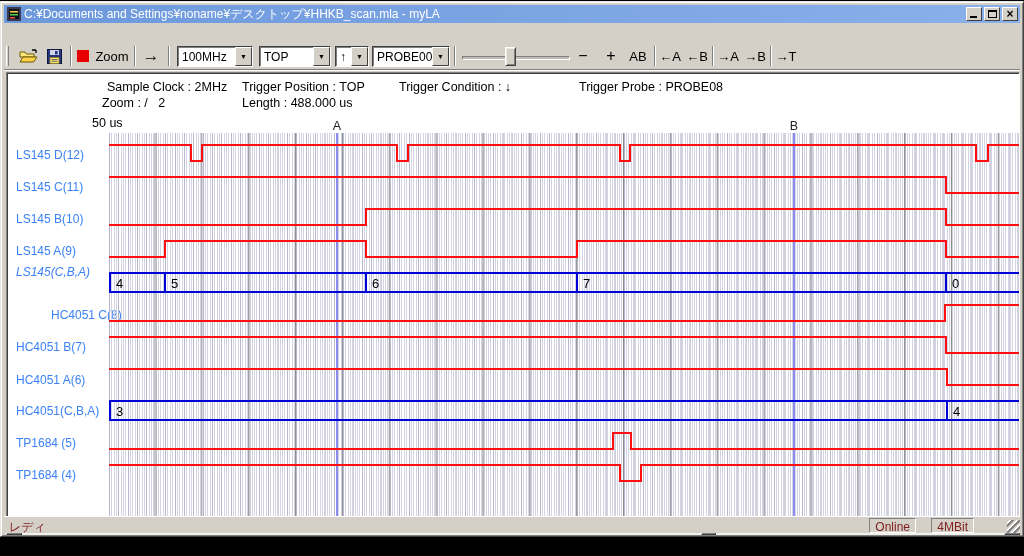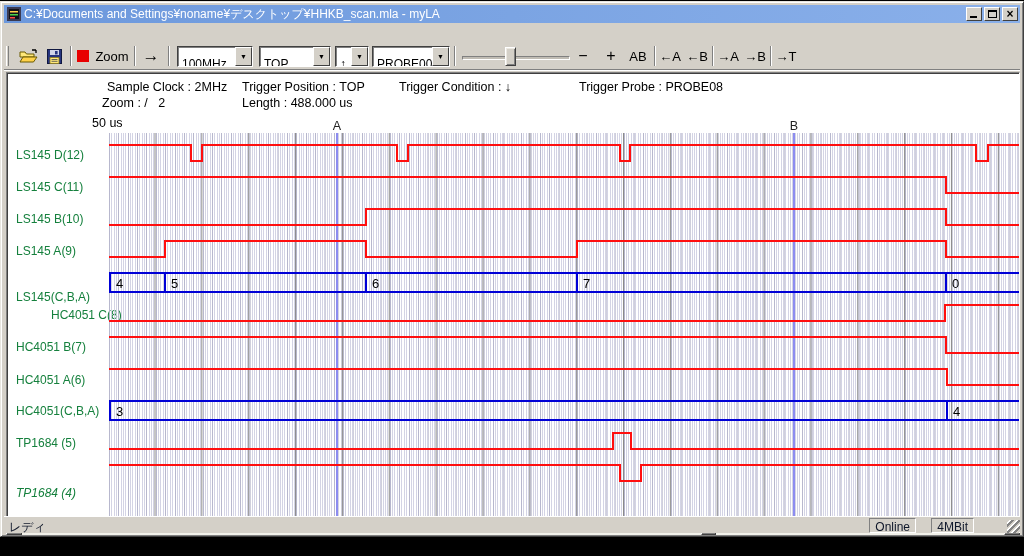--- a/index.html
+++ b/index.html
@@ -26,57 +26,57 @@
   .menu-item { padding:1px 7px; white-space:pre; }
 
   
   #toolbar { position:absolute; left:3px; top:41px; right:3px; height:27px; border-bottom:1px solid #808080; box-shadow:0 1px 0 #fff; }
   .tsep { position:absolute; top:3px; height:20px; width:2px; border-left:1px solid #808080; border-right:1px solid #fff; }
   .tgrip { position:absolute; top:3px; height:20px; width:3px; border-left:1px solid #fff; border-right:1px solid #808080; }
   .tbtn { position:absolute; top:2px; height:22px; display:flex; align-items:center; justify-content:center;
     font-size:13px; color:#000; background:transparent; }
   .combo { position:absolute; top:3px; height:21px; background:#fff;
     border:1px solid #404040; border-right-color:#fff; border-bottom-color:#fff; box-shadow:inset 1px 1px 0 #808080; display:flex; }
-  .combo .val { flex:1; font-size:12px; padding:10px 0 0 4px; white-space:nowrap; overflow:hidden; }
+  .combo .val { flex:1; font-size:12px; padding:3px 0 0 4px; white-space:nowrap; overflow:hidden; }
   .combo .drop { width:17px; background:#d4d0c8; border:1px solid; border-color:#fff #404040 #404040 #fff;
     display:flex; align-items:center; justify-content:center; font-size:7px; color:#000; }
   #stop-btn .sq { width:12px; height:12px; background:#e80000; margin-right:6px; }
   #slider-track { position:absolute; left:458px; top:13px; width:108px; height:4px;
     border:1px solid #808080; border-bottom-color:#fff; border-right-color:#fff; background:#c0bcb4; }
   #slider-thumb { position:absolute; left:501px; top:4px; width:11px; height:19px; background:#d4d0c8;
     border:1px solid; border-color:#fff #404040 #404040 #fff; box-shadow:inset 1px 1px 0 #ece9e2, inset -1px -1px 0 #808080; }
   .arrowglyph { font-weight:bold; font-size:15px; }
 
   
   #wave-area { position:absolute; left:5px; top:70px; width:1014px; height:447px; background:#fff;
     border:1px solid #808080; border-right-color:#fff; border-bottom-color:#fff; box-shadow:inset 1px 1px 0 #404040; overflow:hidden;padding-left:44px; }
   .info-text { position:absolute; font-size:12.5px; color:#000; white-space:pre; }
   #ruler-label { position:absolute; left:85px; top:43px; font-size:12.5px; color:#000; }
   .marker-label { position:absolute; top:46px; width:12px; text-align:center; font-size:12.5px; color:#222; }
   #plot { position:absolute; left:102px; top:60px; width:910px; height:387px; background:
     repeating-linear-gradient(90deg, rgba(150,150,178,.45) 0 1px, transparent 1px 9.37px),
     repeating-linear-gradient(90deg, rgba(204,204,224,.85) 0 1px, transparent 1px 2.34px); }
   #wave-svg { position:absolute; left:0; top:0; }
   #label-col { position:absolute; left:4px; top:60px; width:98px; height:387px; }
-  .ch-label { position:absolute; left:5px; font-size:12px; color:#15803d; white-space:pre; }
+  .ch-label { position:absolute; left:5px; font-size:12px; color:#3b82f6; white-space:pre; }
 
   
   #hscroll { position:absolute; left:5px; top:517px; width:1014px; height:16px; background:#f2f1ea; }
   .sb-btn { position:absolute; top:0; width:16px; height:16px; background:#d4d0c8;
     border:1px solid; border-color:#fff #404040 #404040 #fff; box-shadow:inset -1px -1px 0 #808080;
     display:flex; align-items:center; justify-content:center; }
   .sb-arrow { width:0; height:0; border:4px solid transparent; }
   #sb-left .sb-arrow { border-right-color:#000; margin-left:-4px; }
   #sb-right .sb-arrow { border-left-color:#000; margin-right:-4px; }
   #sb-thumb { position:absolute; left:695px; top:0; width:15px; height:16px; background:#d4d0c8;
     border:1px solid; border-color:#fff #404040 #404040 #fff; box-shadow:inset -1px -1px 0 #808080; }
 
   
   #statusbar { position:absolute; left:3px; bottom:3px; right:3px; height:17px; background:#d4d0c8;
-    border-top:1px solid #fff; font-size:12px; color:#0f172a; }
+    border-top:1px solid #fff; font-size:12px; color:#7f1d1d; }
   #status-left { position:absolute; left:5px; top:2px; }
   .status-box { position:absolute; top:1px; height:15px; padding:1px 5px 0;
     border:1px solid; border-color:#808080 #fff #fff #808080; }
   #status-online { right:104px;text-align:right; }
   #status-mem { right:46px; }
   #resize-grip { position:absolute; right:0; bottom:0; width:13px; height:13px;
     background:repeating-linear-gradient(135deg, transparent 0 2px, #fff 2px 3px, #848484 3px 5px); }
 </style>
 </head>
 <body>
@@ -193,27 +193,27 @@
     <div id="ruler-layer">
         <span class="marker-label" style="left: 324px;">A</span>
         <span class="marker-label" style="left: 781px;">B</span>
       </div>
 
     <div id="label-col">
         <div class="ch-label" style="top: 15px;">LS145 D(12)</div>
         <div class="ch-label" style="top: 47px;">LS145 C(11)</div>
         <div class="ch-label" style="top: 79px;">LS145 B(10)</div>
         <div class="ch-label" style="top: 111px;">LS145 A(9)</div>
-        <div class="ch-label" style="top: 157px;">LS145(C,B,A)</div>
+        <div class="ch-label" style="top: 132px; font-style: italic;">LS145(C,B,A)</div>
         <div class="ch-label" style="top: 175px; margin-left: 35px;">HC4051 C(8)</div>
         <div class="ch-label" style="top: 207px;">HC4051 B(7)</div>
         <div class="ch-label" style="top: 240px;">HC4051 A(6)</div>
         <div class="ch-label" style="top: 271px;">HC4051(C,B,A)</div>
         <div class="ch-label" style="top: 303px;">TP1684 (5)</div>
-        <div class="ch-label" style="top: 353px; font-style: italic;">TP1684 (4)</div>
+        <div class="ch-label" style="top: 335px;">TP1684 (4)</div>
       </div>
 
     <div id="plot">
       <svg id="wave-svg" width="910" height="387" viewBox="0 0 910 387">
           <line x1="46" y1="0" x2="46" y2="387" stroke="#8a8a8a" stroke-width="1"></line>
           <line x1="92.85" y1="0" x2="92.85" y2="387" stroke="#8a8a8a" stroke-width="1"></line>
           <line x1="139.7" y1="0" x2="139.7" y2="387" stroke="#8a8a8a" stroke-width="1"></line>
           <line x1="186.55" y1="0" x2="186.55" y2="387" stroke="#8a8a8a" stroke-width="1"></line>
           <line x1="233.39999999999998" y1="0" x2="233.39999999999998" y2="387" stroke="#8a8a8a" stroke-width="1"></line>
           <line x1="280.25" y1="0" x2="280.25" y2="387" stroke="#8a8a8a" stroke-width="1"></line>

